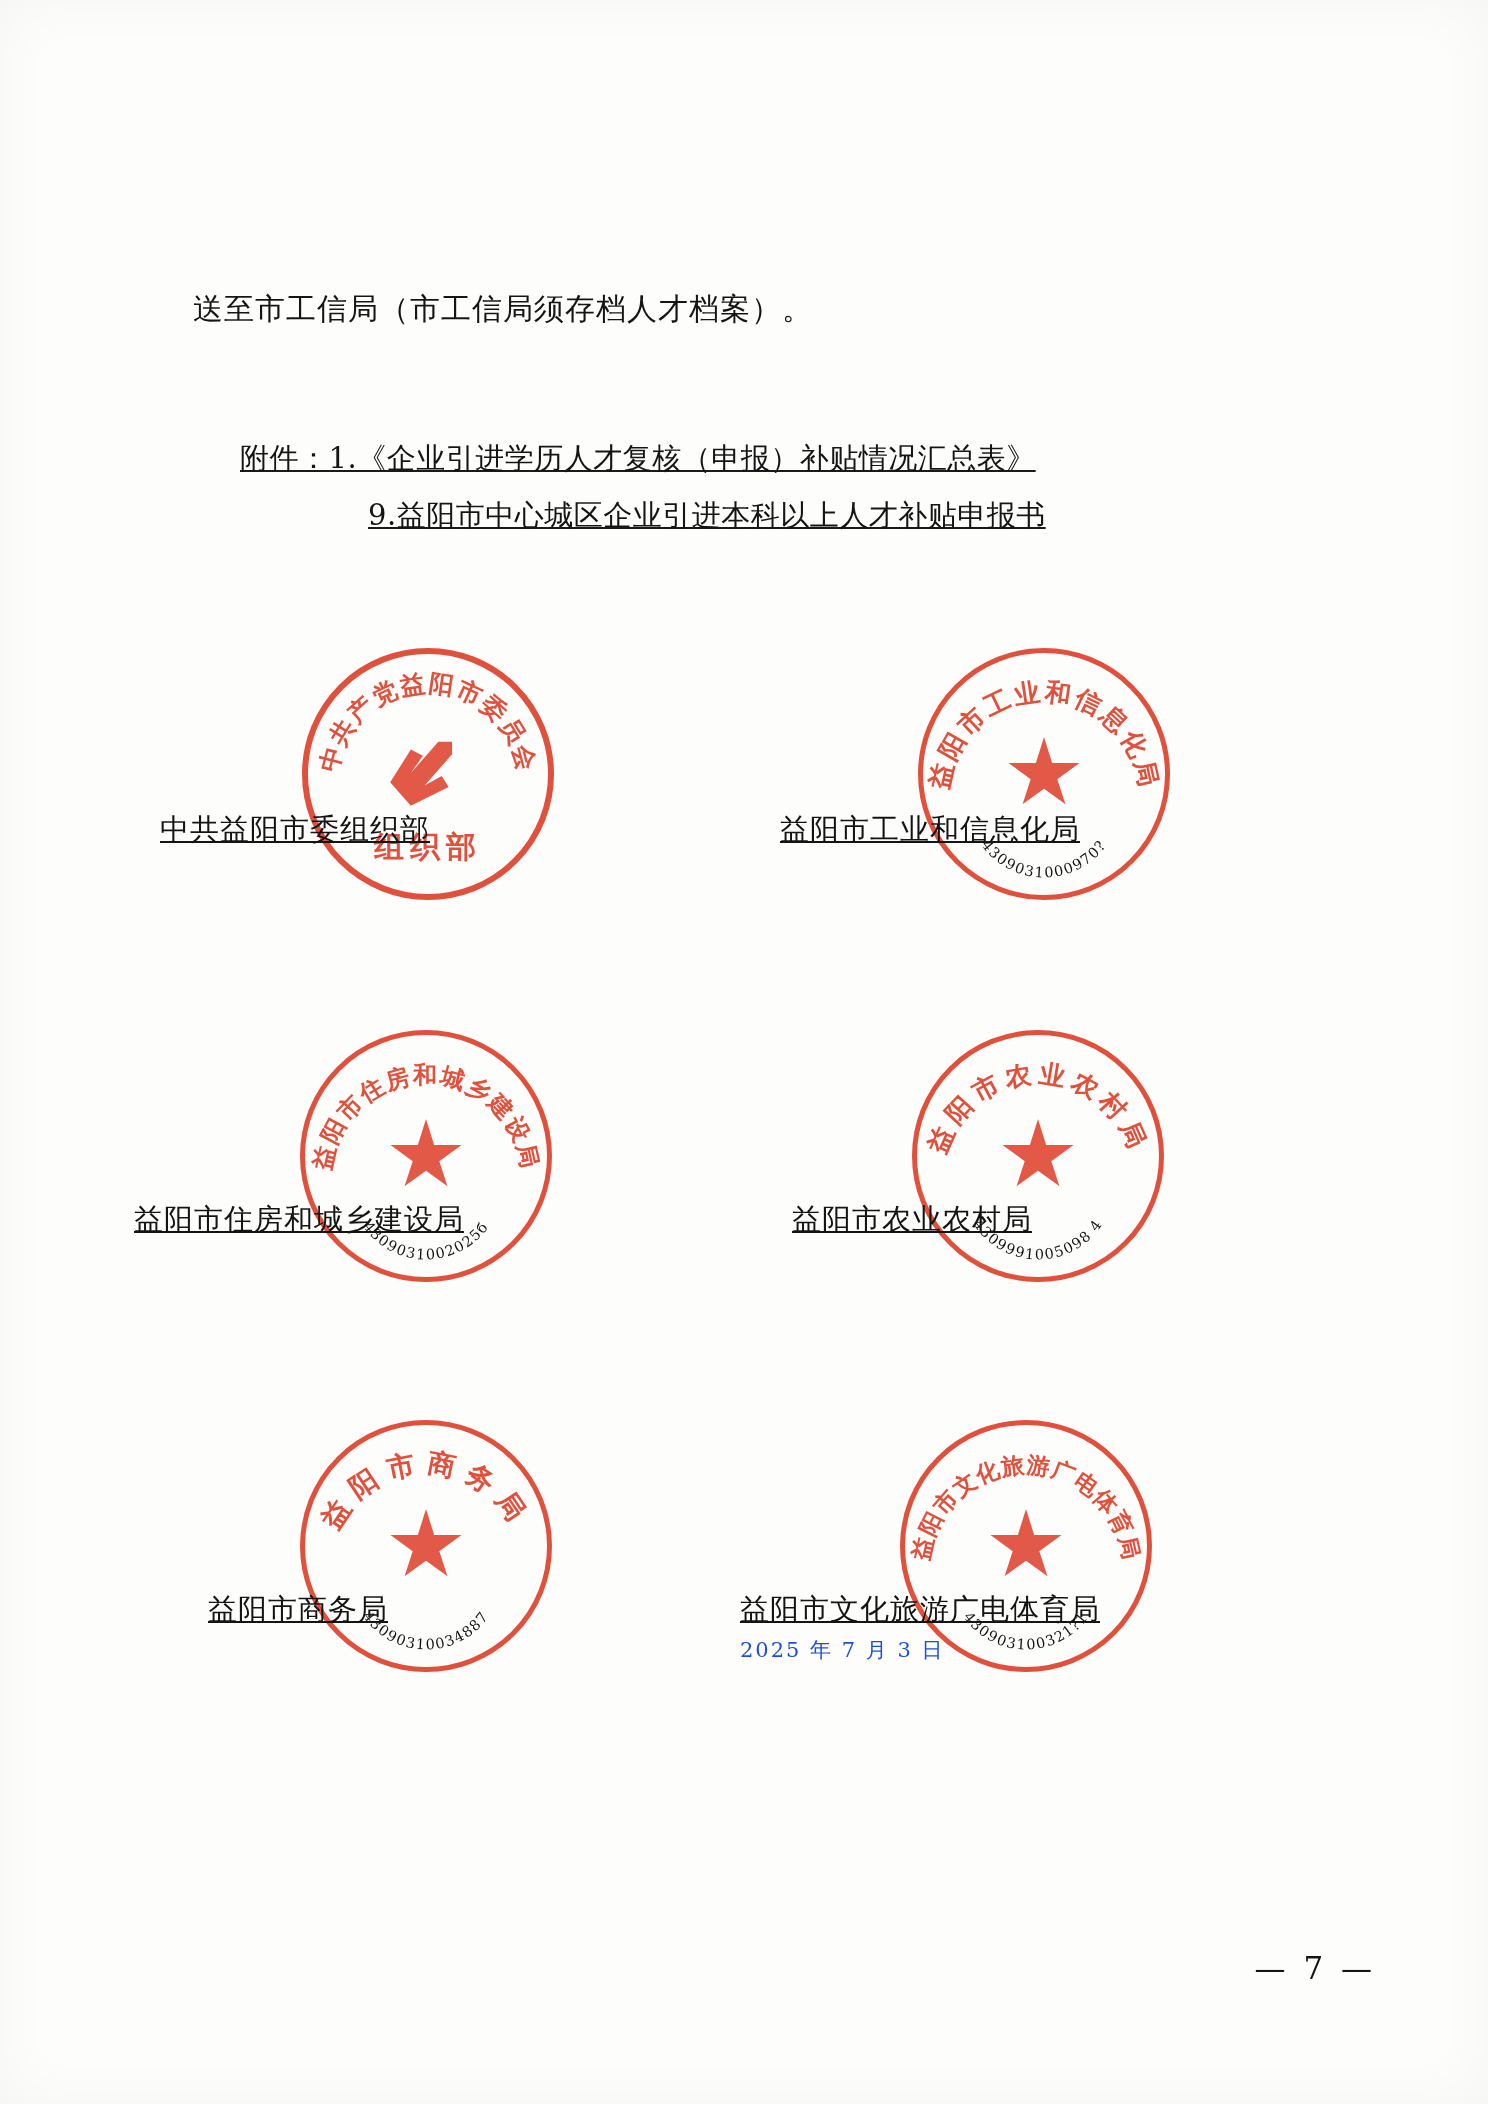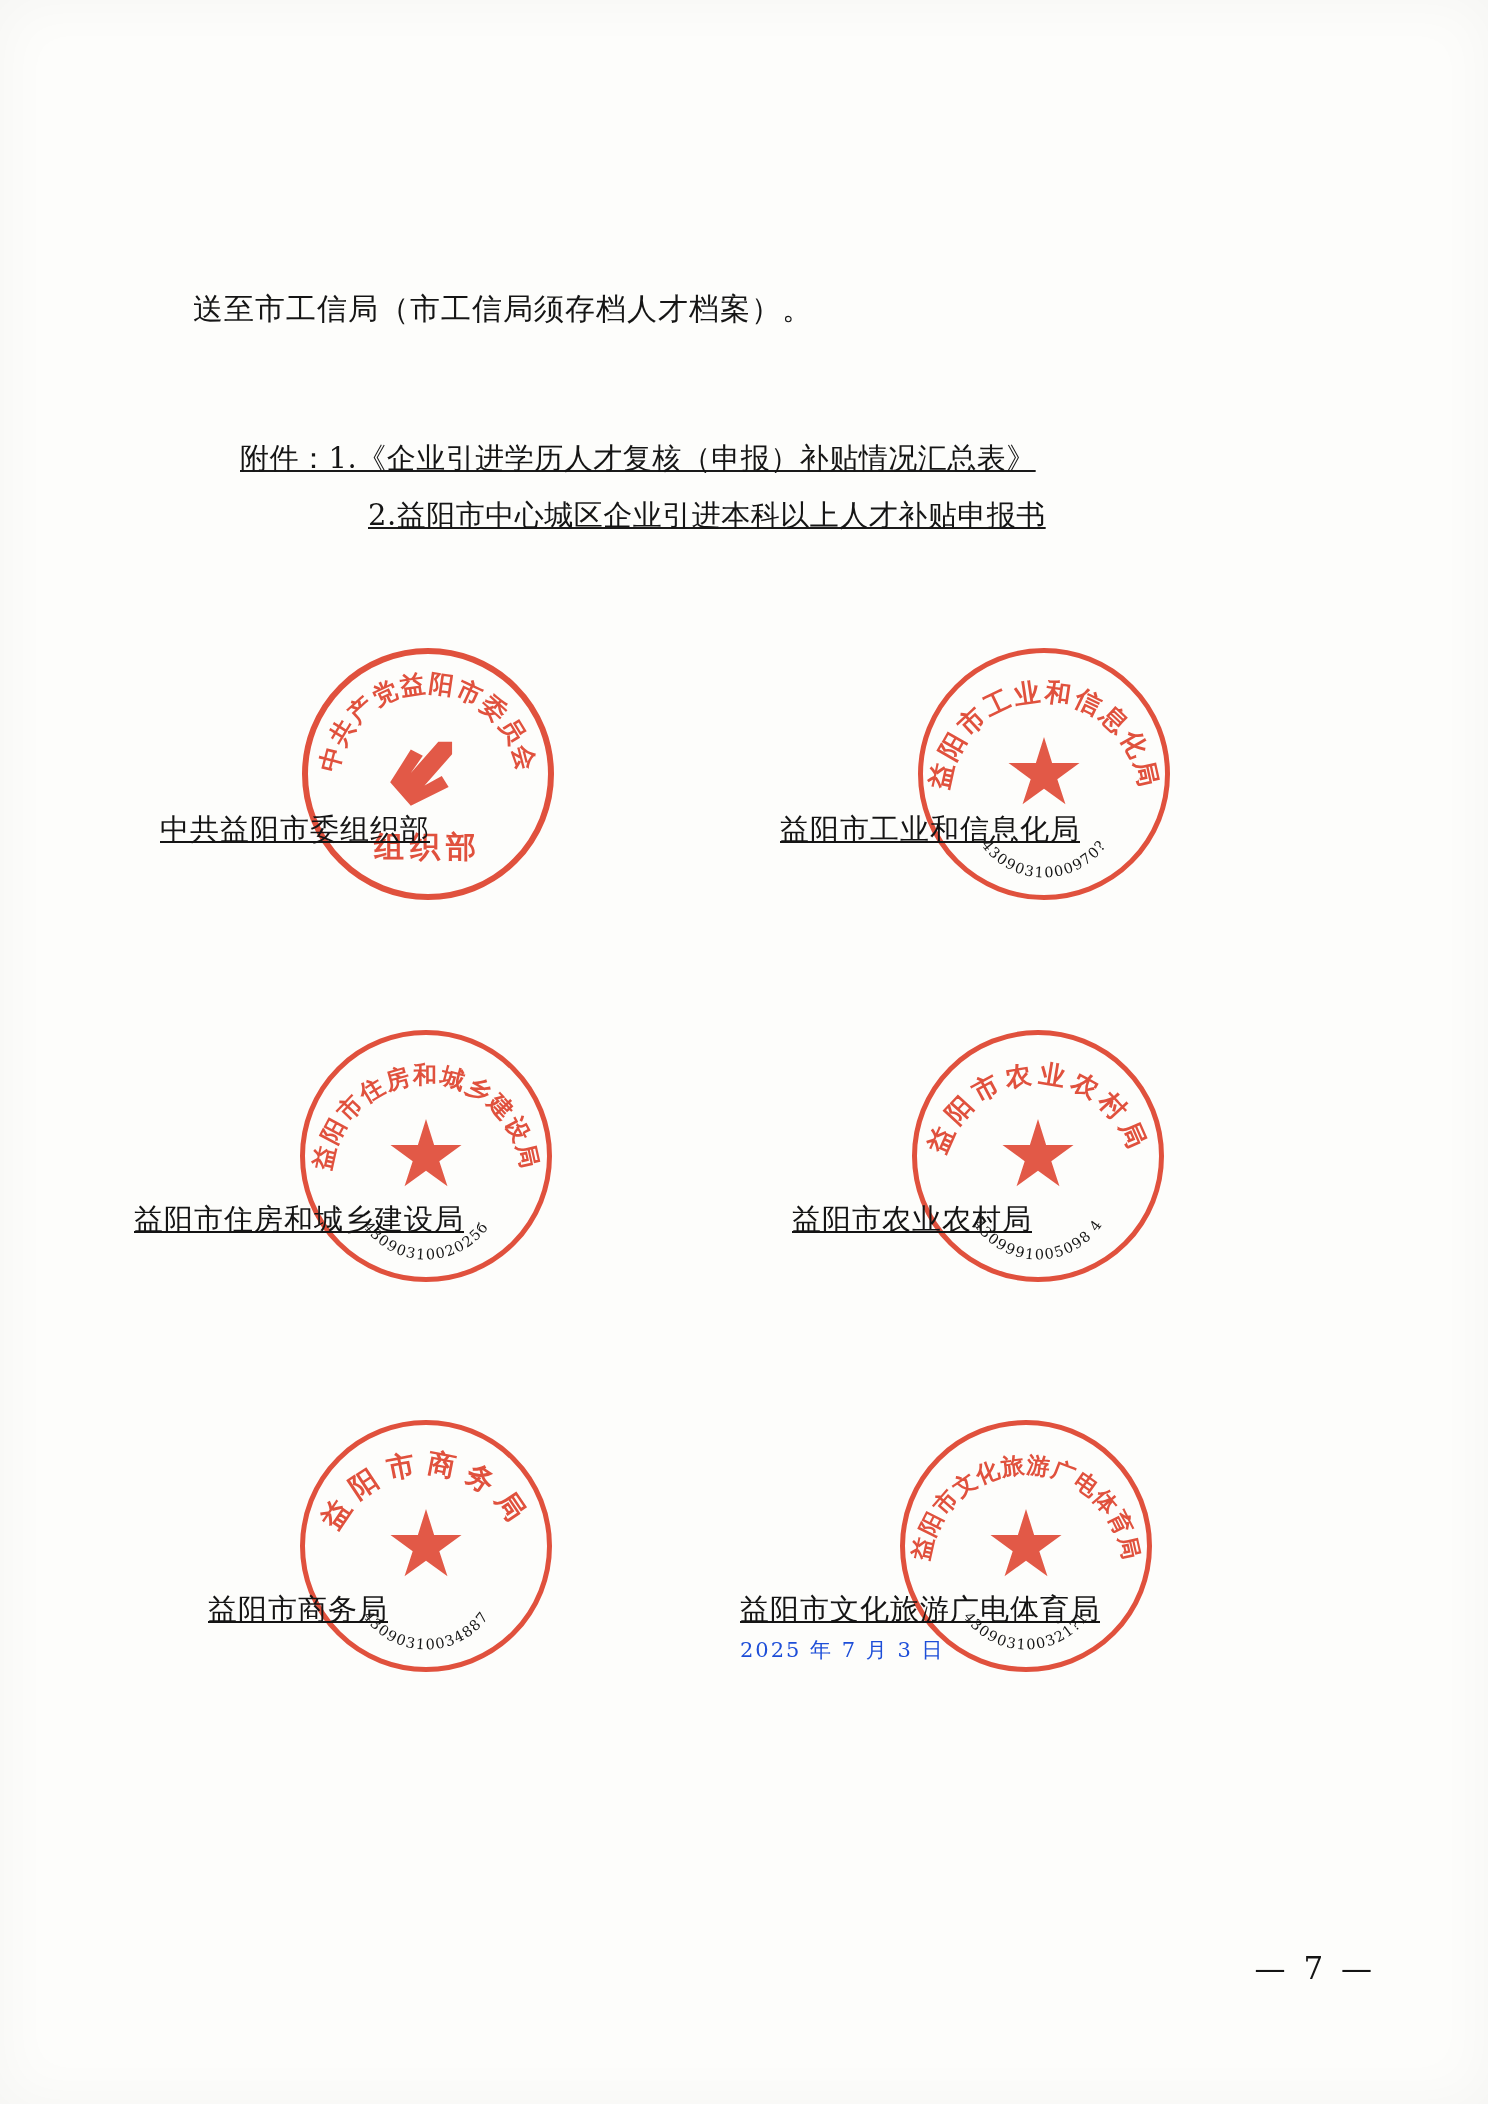--- a/index.html
+++ b/index.html
@@ -197,21 +197,21 @@
 <body>
 
 <div class="page">
 
   <div class="doc-body">
 
     <div class="para p-first">送至市工信局（市工信局须存档人才档案）。</div>
 
     <div class="attach-block">
       <div class="attach-line">附件：1.《企业引进学历人才复核（申报）补贴情况汇总表》</div>
-      <div class="attach-line indent">2.益阳市中心城区企业引进本科以上人才补贴申报书</div>
+      <div class="attach-line indent">9.益阳市中心城区企业引进本科以上人才补贴申报书</div>
     </div>
 
   </div>
 
   <div class="seals">
 
     <div class="seal-cell c1">
       <div class="stamp party">
         <div class="arc-text">
           <svg viewBox="0 0 252 252">

